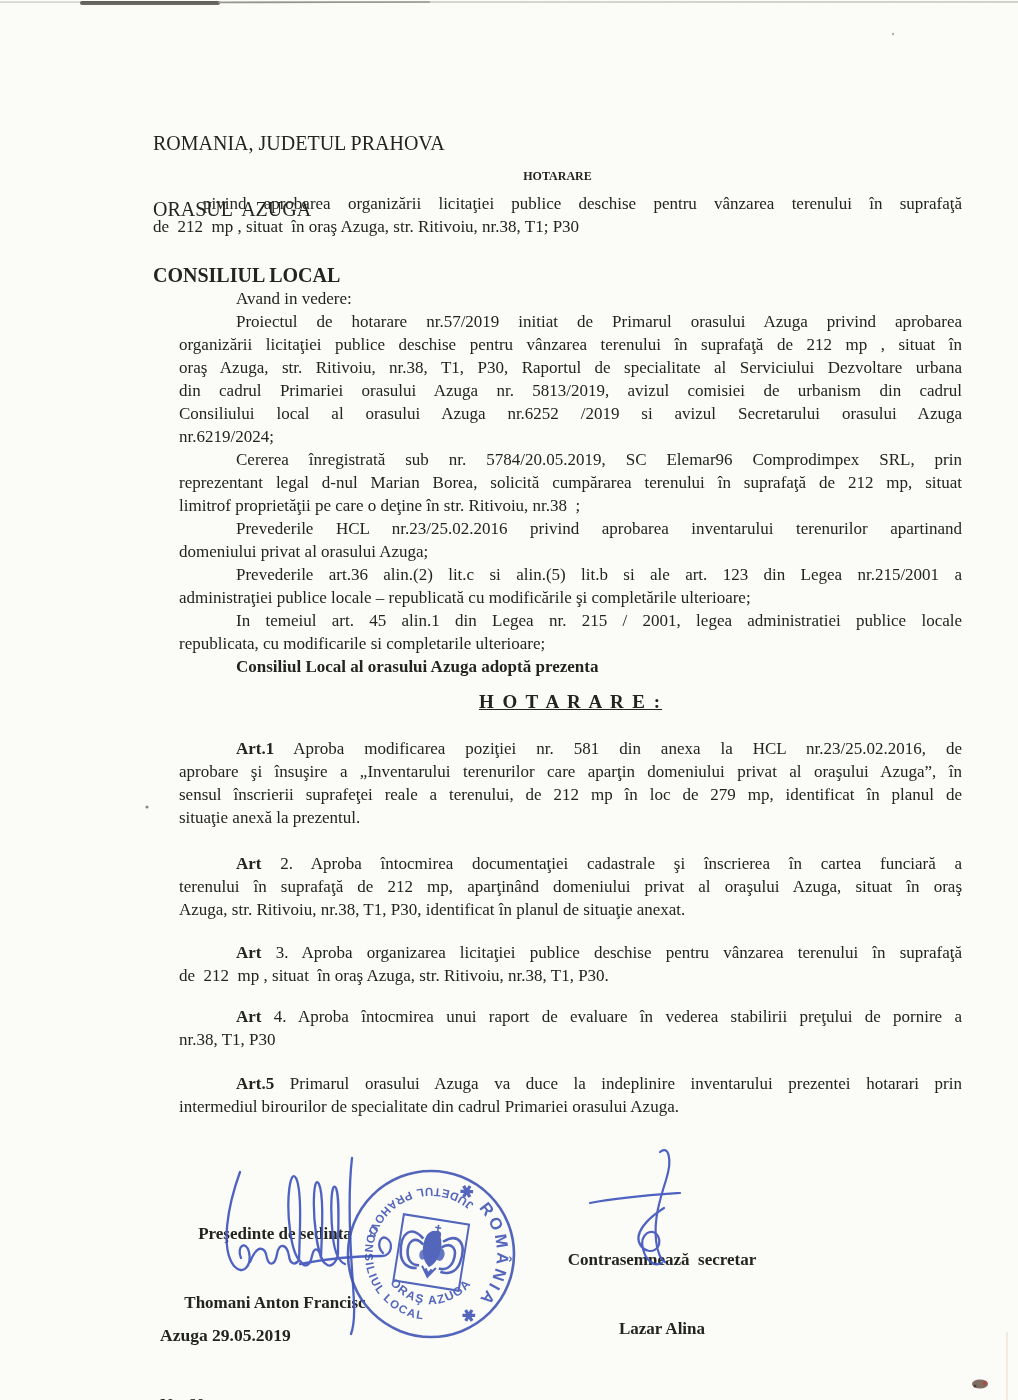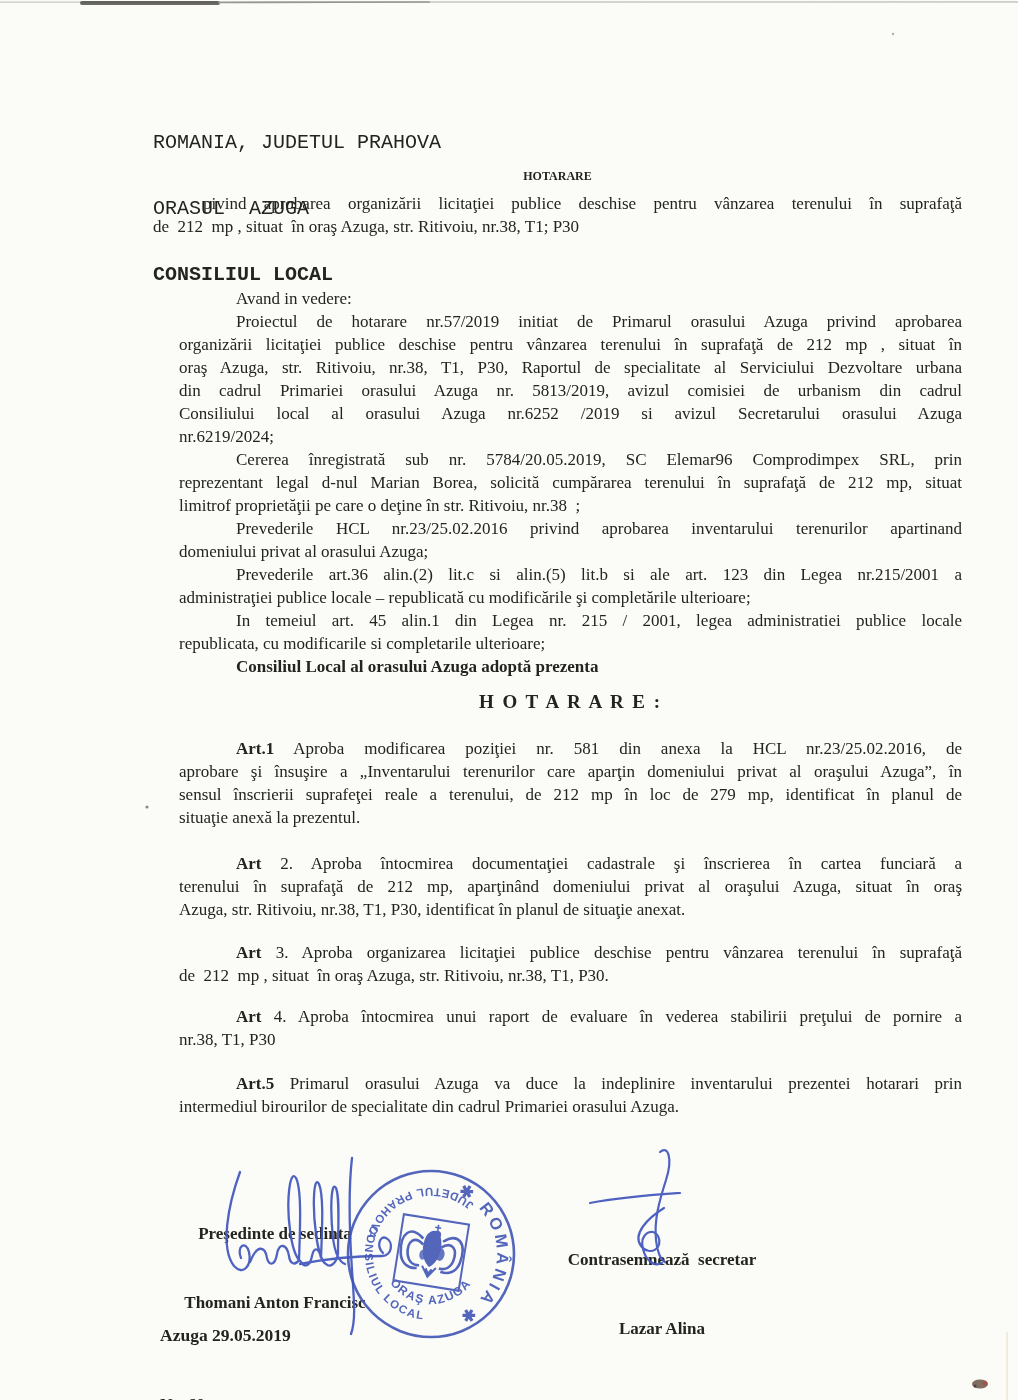--- a/index.html
+++ b/index.html
@@ -1,33 +1,33 @@
 <!DOCTYPE html>
 <html><head>
 <meta charset="utf-8">
 <style>
   html,body{margin:0;padding:0;}
   body{width:1018px;height:1400px;background:#e9e9e6;}
   #page{position:relative;width:1018px;height:1400px;background:#fbfbf8;overflow:hidden;
         font-family:"Liberation Serif", serif;color:#23231f;}
   .abs{position:absolute;}
   
-  #doc-header{left:153px;top:88px;font-size:20px;line-height:22px;white-space:pre;font-family:Liberation Mono, monospace;}
+  #doc-header{left:153px;top:88px;font-size:20px;line-height:22px;white-space:pre;}
   #doc-header .b3{font-weight:bold;}
   
   #main-title{left:153px;top:169px;width:809px;text-align:center;font-weight:bold;font-size:12px;}
   #subtitle{left:153px;top:192px;width:809px;font-size:17px;line-height:23px;}
   #subtitle .s1{text-indent:50px;text-align:justify;text-align-last:justify;}
   #subtitle .s2{white-space:pre;}
   
   #document-body{left:153px;top:287px;width:809px;font-size:17px;line-height:23px;}
   .line{min-height:23px;margin-left:26px;}
   .j{text-align:justify;text-align-last:justify;}
   .ind{text-indent:57px;}
-  .ctr{text-align:center;text-align-last:center;font-size:19px;letter-spacing:2px;}
+  .ctr{text-align:center;text-align-last:center;font-size:19px;letter-spacing:2px;text-decoration:underline;}
   .b{font-weight:bold;}
   .gap{width:100%;}
   
   .sigblock{font-weight:bold;font-size:17px;line-height:23px;text-align:center;white-space:pre;}
   #sig-left{left:168px;top:1176px;width:214px;}
   #sig-right{left:553px;top:1202px;width:218px;}
   #doc-footer{left:160px;top:1278px;font-weight:bold;font-size:17.5px;line-height:23px;white-space:pre;}
   #overlay{left:0;top:0;pointer-events:none;}
   .stamp-text{font-family:"Liberation Sans", sans-serif;}
 </style>

